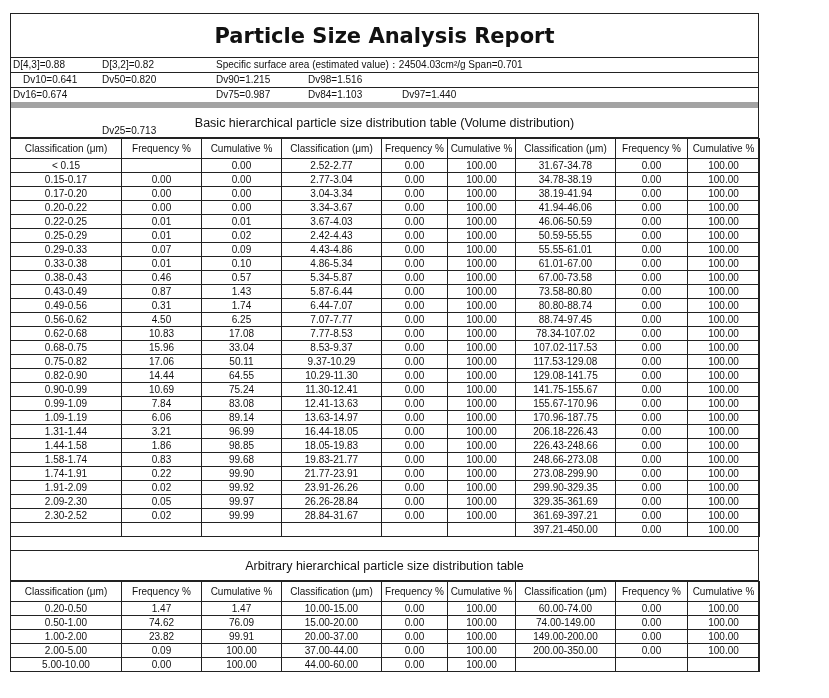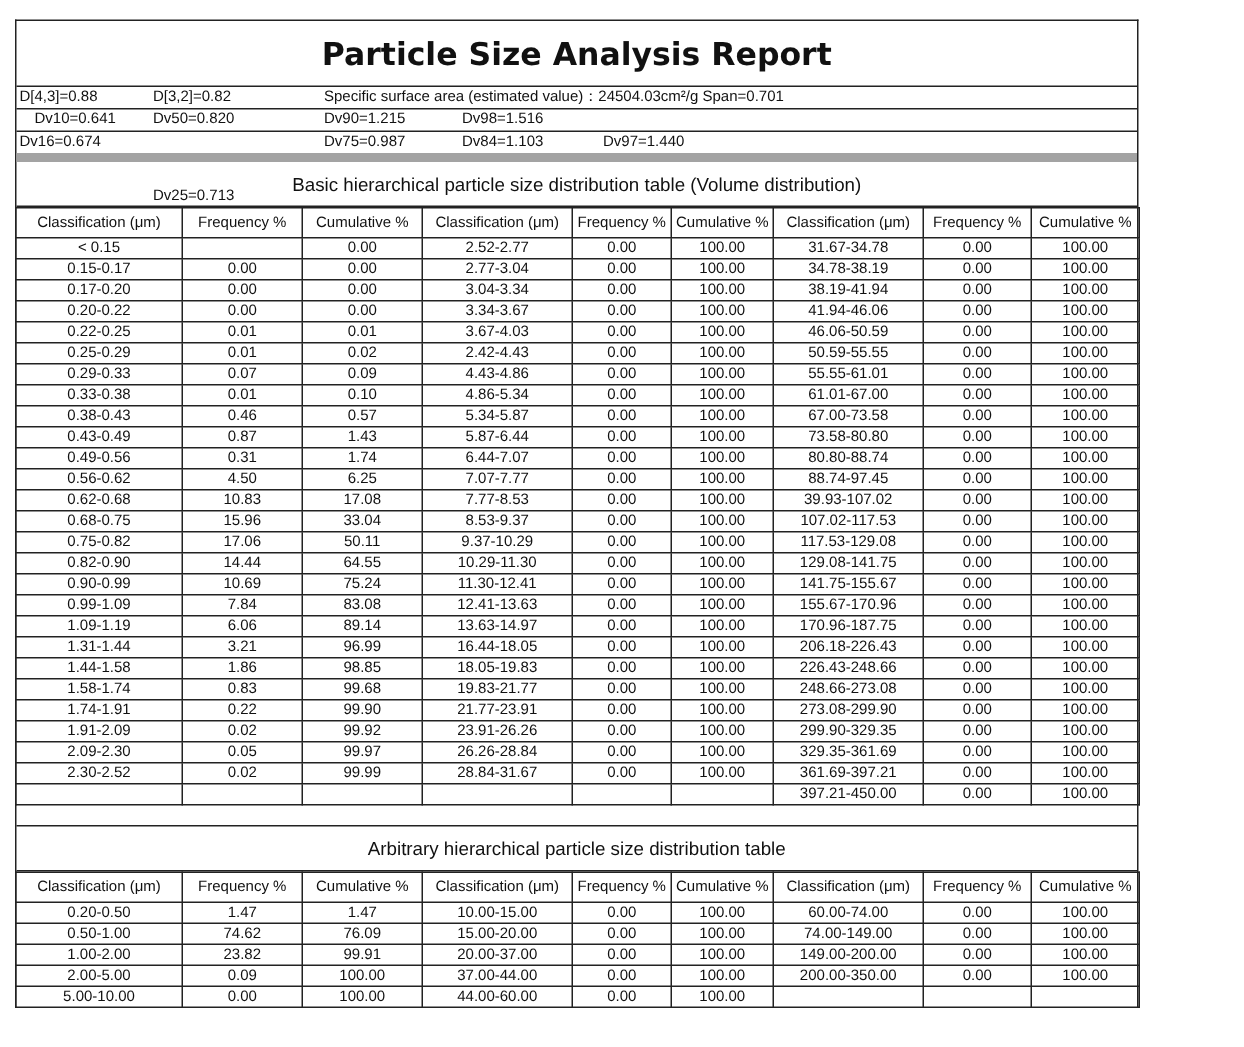--- a/index.html
+++ b/index.html
@@ -201,21 +201,21 @@
           <td>0.00</td>
           <td>100.00</td>
         </tr>
         <tr>
           <td>0.62-0.68</td>
           <td>10.83</td>
           <td>17.08</td>
           <td>7.77-8.53</td>
           <td>0.00</td>
           <td>100.00</td>
-          <td>39.93-107.02</td>
+          <td>78.34-107.02</td>
           <td>0.00</td>
           <td>100.00</td>
         </tr>
         <tr>
           <td>0.68-0.75</td>
           <td>15.96</td>
           <td>33.04</td>
           <td>8.53-9.37</td>
           <td>0.00</td>
           <td>100.00</td>

